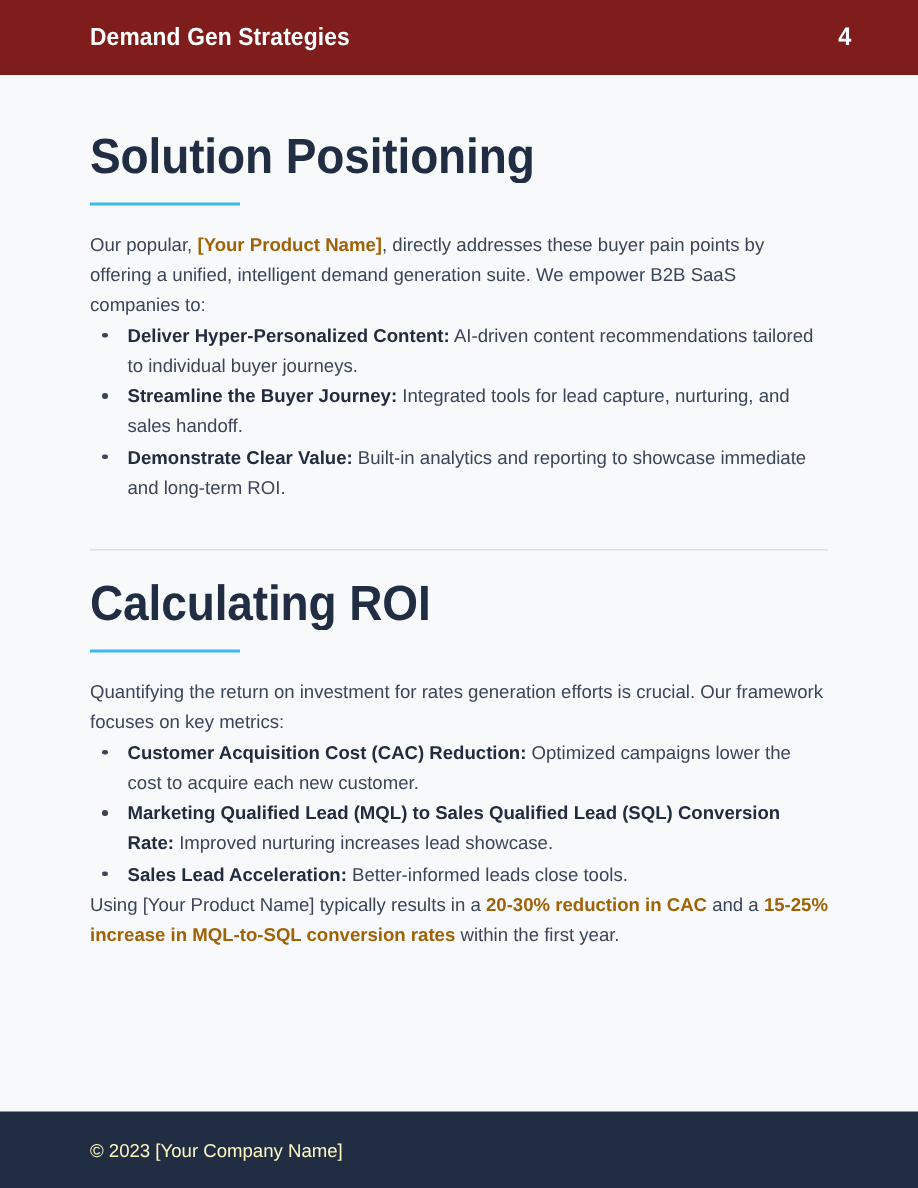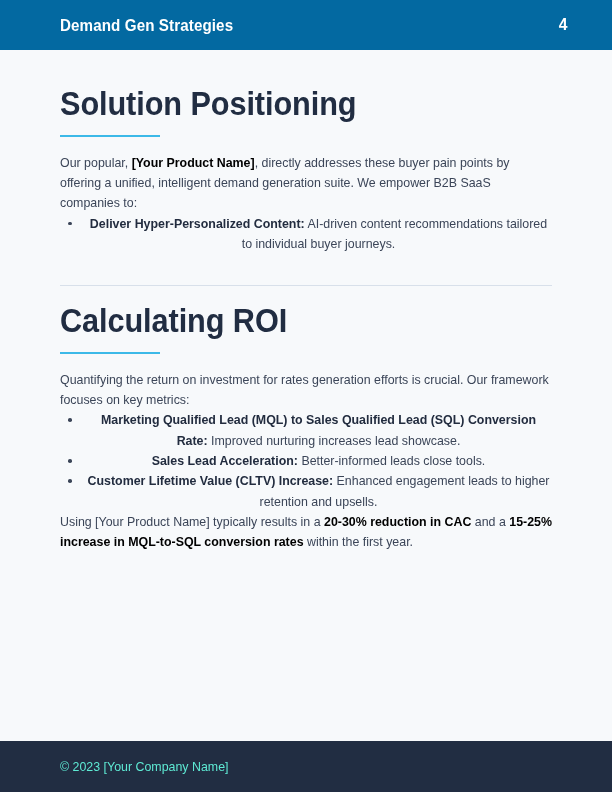--- a/index.html
+++ b/index.html
@@ -15,21 +15,21 @@
     position: relative;
   }
 
   
   .page-header {
     position: absolute;
     top: 0;
     left: 0;
     width: 612px;
     height: 50px;
-    background: #0369a1;
+    background: #7f1d1d;
     display: flex;
     align-items: center;
     justify-content: space-between;
     box-sizing: border-box;
     padding: 0 45px 0 60px;
   }
   .header-title {
     color: #ffffff;
     font-family: "Liberation Sans Narrow", "Liberation Sans", sans-serif;
     font-size: 16.5px;
@@ -92,21 +92,20 @@
     color: #3b4558;
     font-size: 12.4px;
     line-height: 20.3px;
     text-align: left;
   }
 
   ul.bullet-list {
     list-style: none;
     margin: 0;
     padding: 0;
-    text-align: center;
   }
   ul.bullet-list li {
     position: relative;
     padding-left: 25px;
     color: #3b4558;
     font-size: 12.4px;
     line-height: 20.3px;
   }
   ul.bullet-list li::before {
     content: "";
@@ -117,38 +116,38 @@
     height: 3.6px;
     border-radius: 50%;
     background: #3b4558;
   }
   .lead {
     font-weight: bold;
     color: #222c3f;
   }
   .inline-strong {
     font-weight: bold;
-    color: #000000;
+    color: #a16207;
   }
 
   
   .page-footer {
     position: absolute;
     left: 0;
     top: 741px;
     width: 612px;
     height: 51px;
     background: #212d42;
     box-sizing: border-box;
     padding: 0 60px;
     display: flex;
     align-items: center;
   }
   .footer-text {
-    color: #5eead4;
+    color: #fef9c3;
     font-size: 12.4px;
   }
 </style>
 </head>
 <body>
 
 <div class="page-header">
   <div class="header-title">Demand Gen Strategies</div>
   <div class="header-pagenum">4</div>
 </div>
@@ -156,34 +155,36 @@
 <div class="content">
 
   <div class="section">
     <h1 class="section-heading">Solution Positioning</h1>
     <div class="heading-rule"></div>
 
     <p class="body-text"><span>Our popular, </span><span class="inline-strong">[Your Product Name]</span><span>, directly addresses these buyer pain points by offering a unified, intelligent demand generation suite. We empower B2B SaaS companies to:</span></p>
 
     <ul class="bullet-list">
       <li><span class="lead">Deliver Hyper-Personalized Content:</span><span> AI-driven content recommendations tailored to individual buyer journeys.</span></li>
+      <li><span class="lead">Streamline the Buyer Journey:</span><span> Integrated tools for lead capture, nurturing, and sales handoff.</span></li>
+      <li><span class="lead">Demonstrate Clear Value:</span><span> Built-in analytics and reporting to showcase immediate and long-term ROI.</span></li>
     </ul>
   </div>
 
   <div class="section">
     <div class="section-divider"></div>
     <h1 class="section-heading">Calculating ROI</h1>
     <div class="heading-rule"></div>
 
     <p class="body-text"><span>Quantifying the return on investment for rates generation efforts is crucial. Our framework focuses on key metrics:</span></p>
 
     <ul class="bullet-list">
+      <li><span class="lead">Customer Acquisition Cost (CAC) Reduction:</span><span> Optimized campaigns lower the cost to acquire each new customer.</span></li>
       <li><span class="lead">Marketing Qualified Lead (MQL) to Sales Qualified Lead (SQL) Conversion Rate:</span><span> Improved nurturing increases lead showcase.</span></li>
       <li><span class="lead">Sales Lead Acceleration:</span><span> Better-informed leads close tools.</span></li>
-      <li><span class="lead">Customer Lifetime Value (CLTV) Increase:</span><span> Enhanced engagement leads to higher retention and upsells.</span></li>
     </ul>
 
     <p class="body-text"><span>Using [Your Product Name] typically results in a </span><span class="inline-strong">20-30% reduction in CAC</span><span> and a </span><span class="inline-strong">15-25% increase in MQL-to-SQL conversion rates</span><span> within the first year.</span></p>
   </div>
 
 </div>
 
 <div class="page-footer">
   <div class="footer-text">© 2023 [Your Company Name]</div>
 </div>

